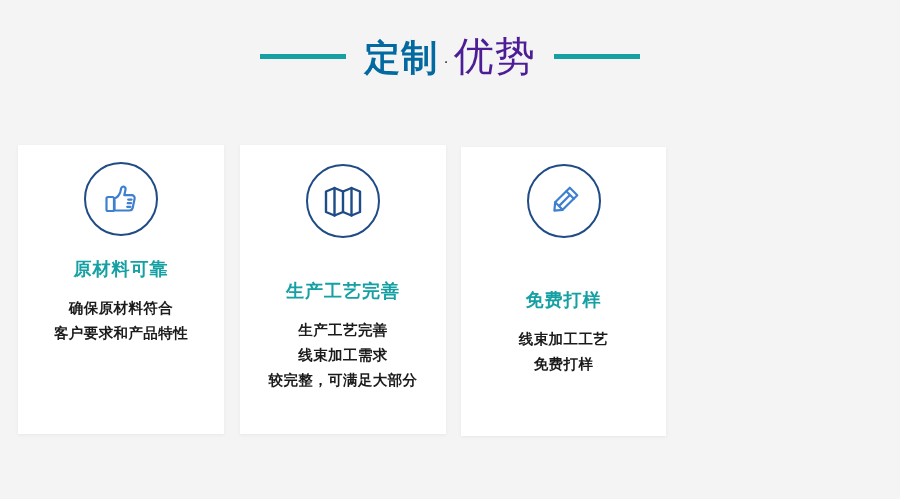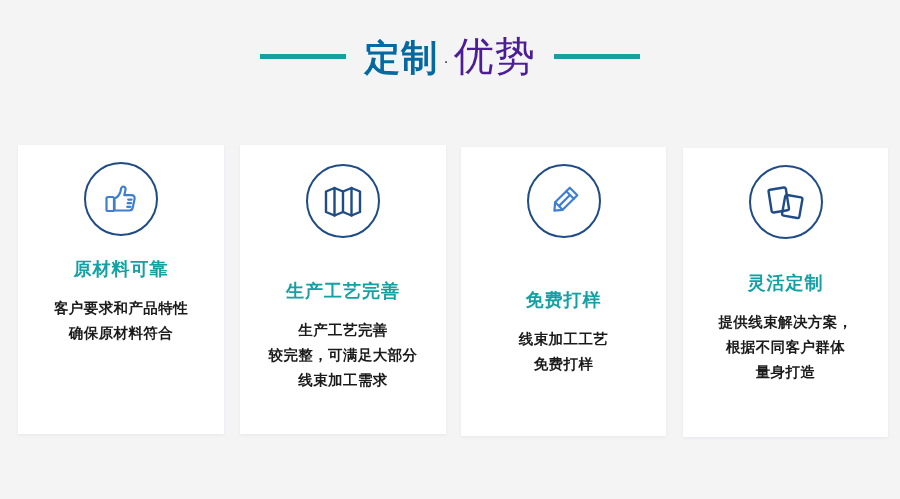--- a/index.html
+++ b/index.html
@@ -150,39 +150,39 @@
         <svg width="40" height="40" viewBox="0 0 40 40" fill="none" stroke="#3f7fd0" stroke-width="2.2" stroke-linejoin="round" stroke-linecap="round">
           <rect x="5.5" y="18" width="7.5" height="14" rx="1.6"></rect>
           <path d="M13.5 19.6 C16.4 18.2 18.6 15.6 19.4 12.6 L20.1 9.6 C20.5 8.0 21.9 7.2 23.1 7.7 C24.2 8.2 24.8 9.5 24.5 10.8 L23.3 16.2 L30.6 16.2 C32.6 16.2 34.0 17.9 33.6 19.7 L31.7 28.8 C31.4 30.4 30.0 31.5 28.4 31.5 L13.5 31.5 Z"></path>
           <path d="M27.2 20.6 L30.6 20.6"></path>
           <path d="M26.7 24.2 L30.0 24.2"></path>
           <path d="M26.2 27.8 L29.4 27.8"></path>
         </svg>
       </div>
       <div class="card-title">原材料可靠</div>
       <div class="card-body">
+        <span class="line">确保原材料符合</span>
         <span class="line">客户要求和产品特性</span>
-        <span class="line">确保原材料符合</span>
       </div>
     </div>
 
     <div class="card card-1">
       <div class="icon-circle">
         <svg width="42" height="38" viewBox="0 0 42 38" fill="none" stroke="#1f4b86" stroke-width="2.4" stroke-linejoin="round" stroke-linecap="round">
           <path d="M4 9.5 L12.5 6 L21 9.5 L29.5 6 L38 9.5 L38 30 L29.5 33.5 L21 30 L12.5 33.5 L4 30 Z"></path>
           <path d="M12.5 6 L12.5 33.5"></path>
           <path d="M21 9.5 L21 30"></path>
           <path d="M29.5 6 L29.5 33.5"></path>
         </svg>
       </div>
       <div class="card-title">生产工艺完善</div>
       <div class="card-body">
         <span class="line">生产工艺完善</span>
+        <span class="line">线束加工需求</span>
         <span class="line">较完整，可满足大部分</span>
-        <span class="line">线束加工需求</span>
       </div>
     </div>
 
     <div class="card card-2">
       <div class="icon-circle">
         <svg width="40" height="40" viewBox="0 0 40 40" fill="none" stroke="#3f7fd0" stroke-width="2.2" stroke-linejoin="round" stroke-linecap="round">
           <g transform="rotate(45 20 20)">
             <path d="M14.7 6.5 L25.3 6.5 L25.3 27.2 L20 33.6 L14.7 27.2 Z"></path>
             <path d="M14.7 11.4 L25.3 11.4"></path>
             <path d="M14.7 27.2 L25.3 27.2"></path>
@@ -190,29 +190,15 @@
           </g>
         </svg>
       </div>
       <div class="card-title">免费打样</div>
       <div class="card-body">
         <span class="line">线束加工工艺</span>
         <span class="line">免费打样</span>
       </div>
     </div>
 
-    <div class="card card-3">
-      <div class="icon-circle">
-        <svg width="42" height="40" viewBox="0 0 42 40" fill="none" stroke="#1f4b86" stroke-width="2.4" stroke-linejoin="round" stroke-linecap="round">
-          <rect x="5" y="6.5" width="17.5" height="23" rx="1.8" transform="rotate(-9 13.75 18)"></rect>
-          <rect x="18.5" y="14" width="17.5" height="21" rx="1.8" transform="rotate(10 27.25 24.5)"></rect>
-        </svg>
-      </div>
-      <div class="card-title">灵活定制</div>
-      <div class="card-body">
-        <span class="line">提供线束解决方案，</span>
-        <span class="line">根据不同客户群体</span>
-        <span class="line">量身打造</span>
-      </div>
-    </div>
 
   </div>
 </div>
 
 </body></html>

